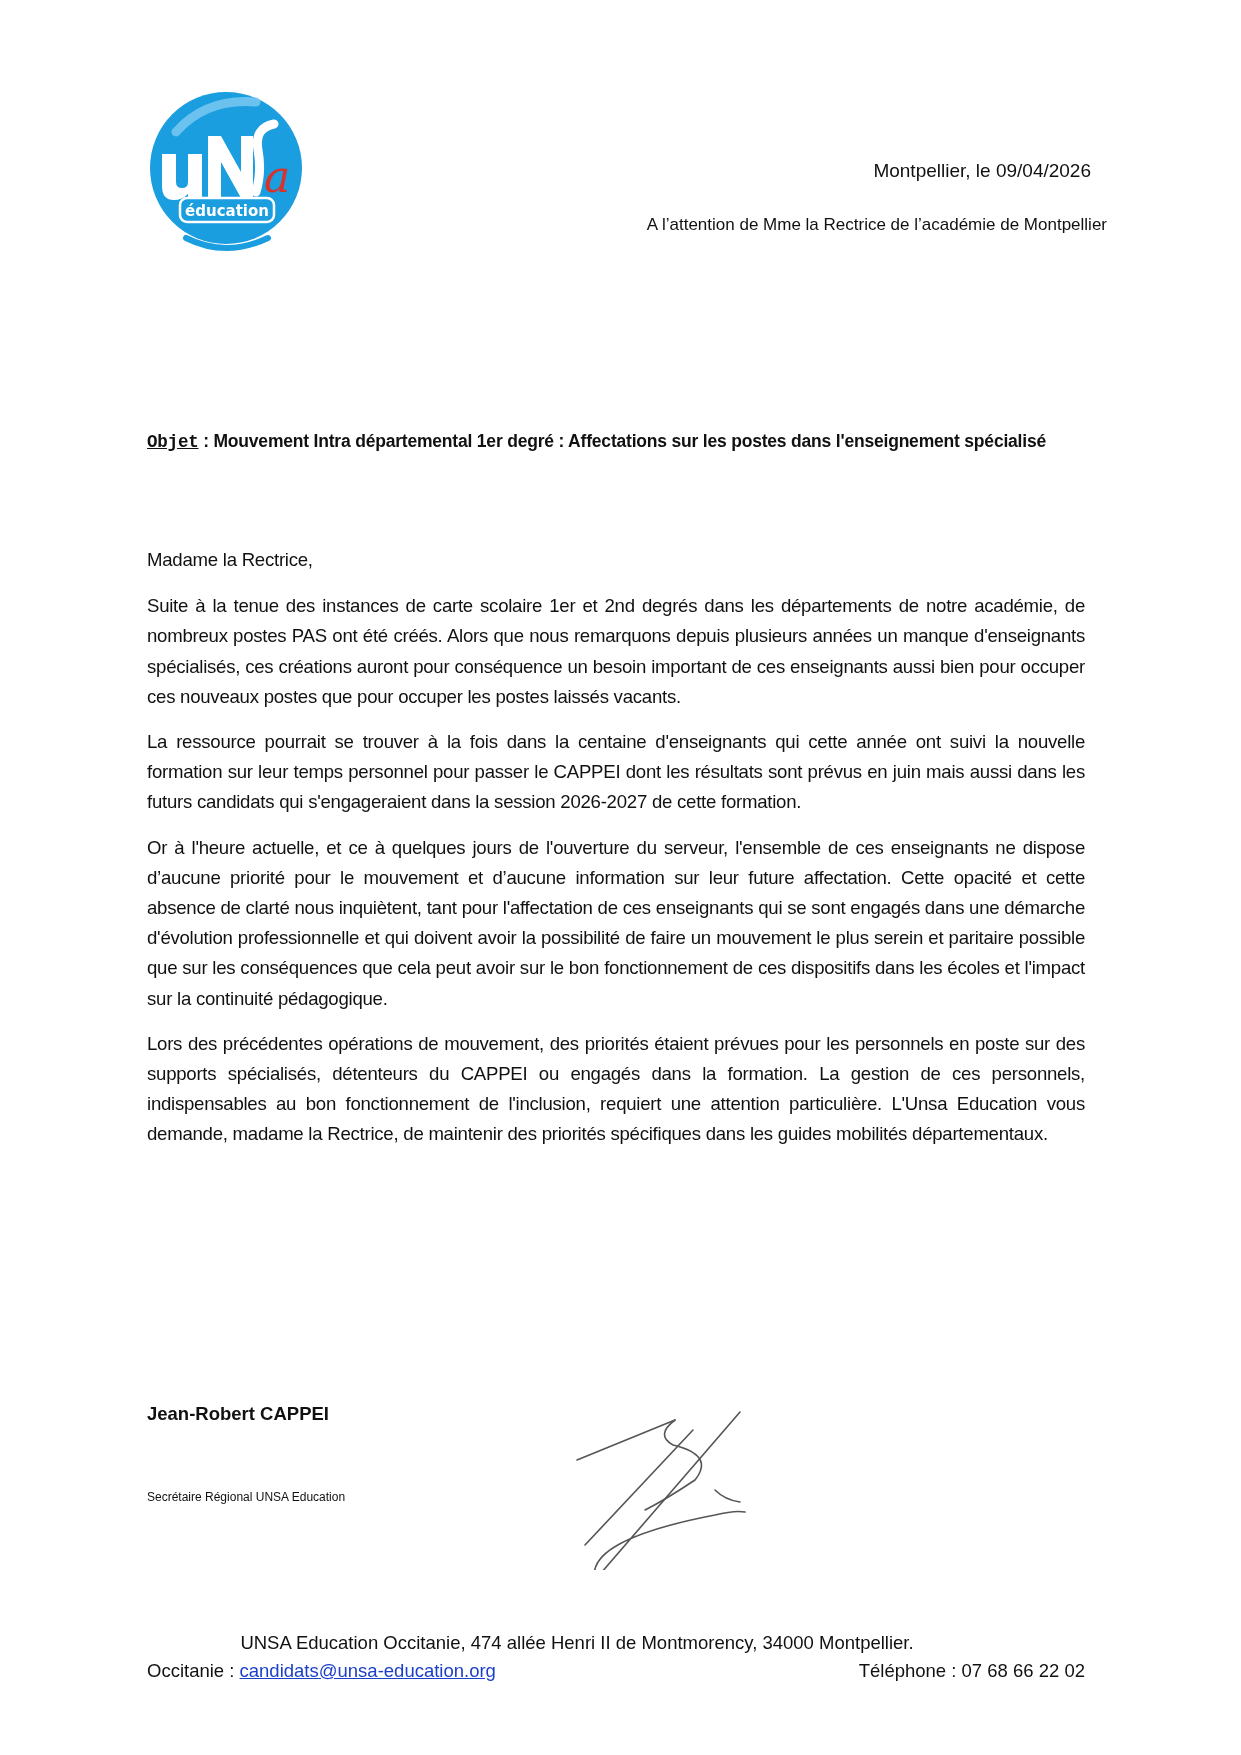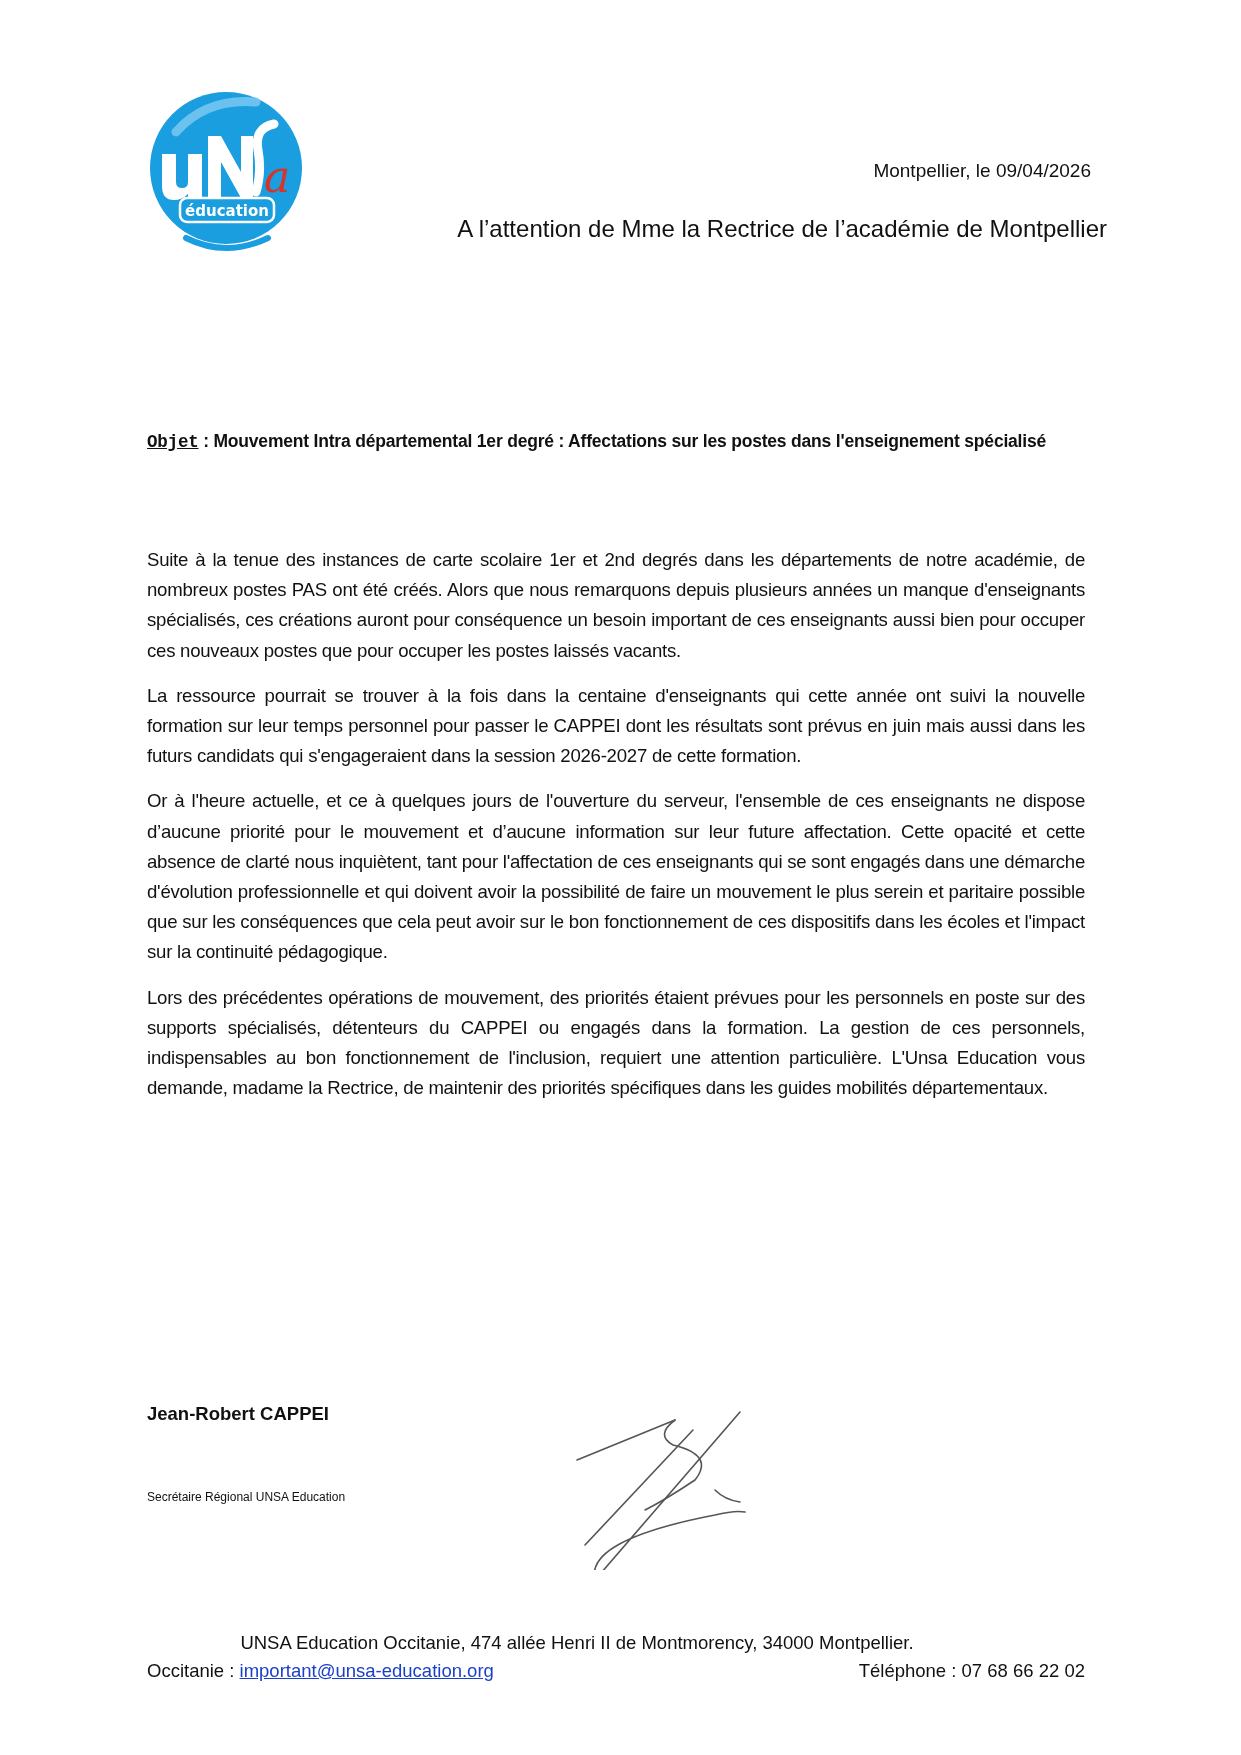--- a/index.html
+++ b/index.html
@@ -4,21 +4,21 @@
   <style>
     html, body { margin: 0; padding: 0; background: #ffffff; }
     body {
       width: 1241px; height: 1755px; position: relative; overflow: hidden;
       font-family: "Liberation Sans", "DejaVu Sans", sans-serif;
       color: #111111;
     }
     .abs { position: absolute; }
     .logo { left: 146px; top: 88px; width: 164px; height: 164px; }
     .date { right: 150px; top: 160px; font-size: 19px; }
-    .attention { right: 134px; top: 215px; font-size: 24px; }
+    .attention { right: 134px; top: 215px; font-size: 17px; }
     .objet {
       left: 147px; top: 426px; width: 930px; font-size: 17.5px; font-weight: bold;
       line-height: 30px; letter-spacing: -0.2px;
     }
     .objet .u { text-decoration: underline; font-family: Liberation Mono, monospace; }
     .body-block {
       left: 147px; top: 545px; width: 938px; font-size: 18.6px; line-height: 30.2px;
       letter-spacing: -0.25px;
     }
     .body-block p { margin: 0 0 15px 0; text-align: justify; }
@@ -53,20 +53,21 @@
 </div>
 
 <div class="abs date">Montpellier, le 09/04/2026</div>
 <div class="abs attention">A l’attention de Mme la Rectrice de l’académie de Montpellier</div>
 
 <div class="abs objet">
   <span class="u">Objet</span><span> : Mouvement Intra départemental 1er degré :  Affectations sur les postes dans l'enseignement spécialisé</span>
 </div>
 
 <div class="abs body-block">
+  <p class="greeting">Madame la Rectrice,</p>
   <p>Suite à la tenue des instances de carte scolaire 1er et 2nd degrés dans les départements de notre académie, de nombreux postes PAS ont été créés. Alors que nous remarquons depuis plusieurs années un manque d'enseignants spécialisés, ces créations auront pour conséquence un besoin important de ces enseignants aussi bien pour occuper ces nouveaux postes que pour occuper les postes laissés vacants.</p>
   <p>La ressource pourrait se trouver à la fois dans la centaine d'enseignants qui cette année ont suivi la nouvelle formation sur leur temps personnel pour passer le CAPPEI dont les résultats sont prévus en juin mais aussi dans les futurs candidats qui s'engageraient dans la session 2026-2027 de cette formation.</p>
   <p>Or à l'heure actuelle, et ce à quelques jours de l'ouverture du serveur, l'ensemble de ces enseignants ne dispose d’aucune priorité pour le mouvement et d’aucune information sur leur future affectation. Cette opacité et cette absence de clarté nous inquiètent, tant pour l'affectation de ces enseignants qui se sont engagés dans une démarche d'évolution professionnelle et qui doivent avoir la possibilité de faire un mouvement le plus serein et paritaire possible que sur les conséquences que cela peut avoir sur le bon fonctionnement de ces dispositifs dans les écoles et l'impact sur la continuité pédagogique.</p>
   <p>Lors des précédentes opérations de mouvement, des priorités étaient prévues pour les personnels en poste sur des supports spécialisés, détenteurs du CAPPEI ou engagés dans la formation. La gestion de ces personnels, indispensables au bon fonctionnement de l'inclusion, requiert une attention particulière. L'Unsa Education vous demande, madame la Rectrice, de maintenir des priorités spécifiques dans les guides mobilités départementaux.</p>
 </div>
 
 <div class="abs sig-name">Jean-Robert CAPPEI</div>
 <div class="abs sig-title">Secrétaire Régional UNSA Education</div>
 <div class="abs signature">
   <svg width="220" height="170" viewBox="0 0 220 170">
@@ -76,16 +77,16 @@
       <path d="M128 30 L20 145"></path>
       <path d="M175 12 L30 180 Q20 140 150 115 Q170 110 180 112"></path>
       <path d="M150 90 Q160 100 175 102"></path>
     </g>
   </svg>
 </div>
 
 <div class="abs footer-line1">UNSA Education Occitanie, 474 allée Henri II de Montmorency, 34000 Montpellier.</div>
 <div class="abs footer-line2">
   <span>
-    <span>Occitanie : </span><a class="email-link">important@unsa-education.org</a>
+    <span>Occitanie : </span><a class="email-link">candidats@unsa-education.org</a>
   </span>
   <span>Téléphone : 07 68 66 22 02</span>
 </div>
 
 </body></html>

